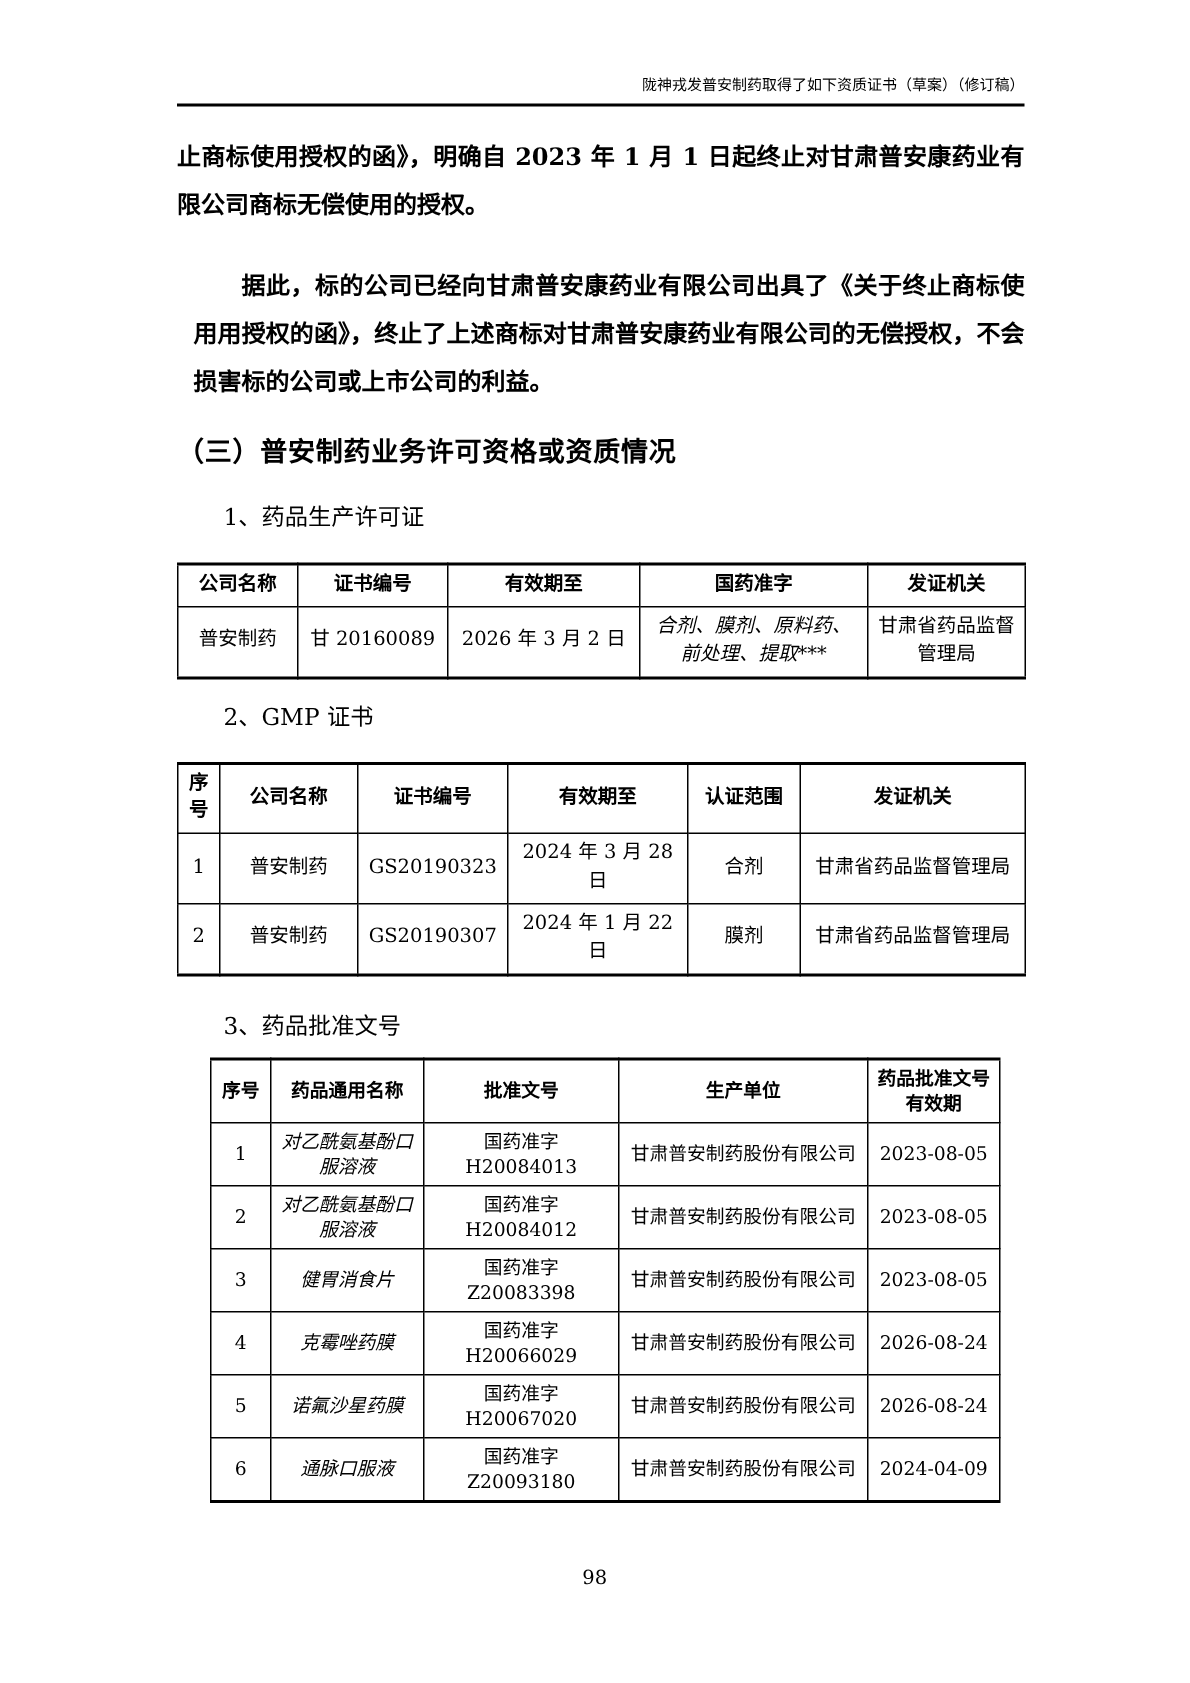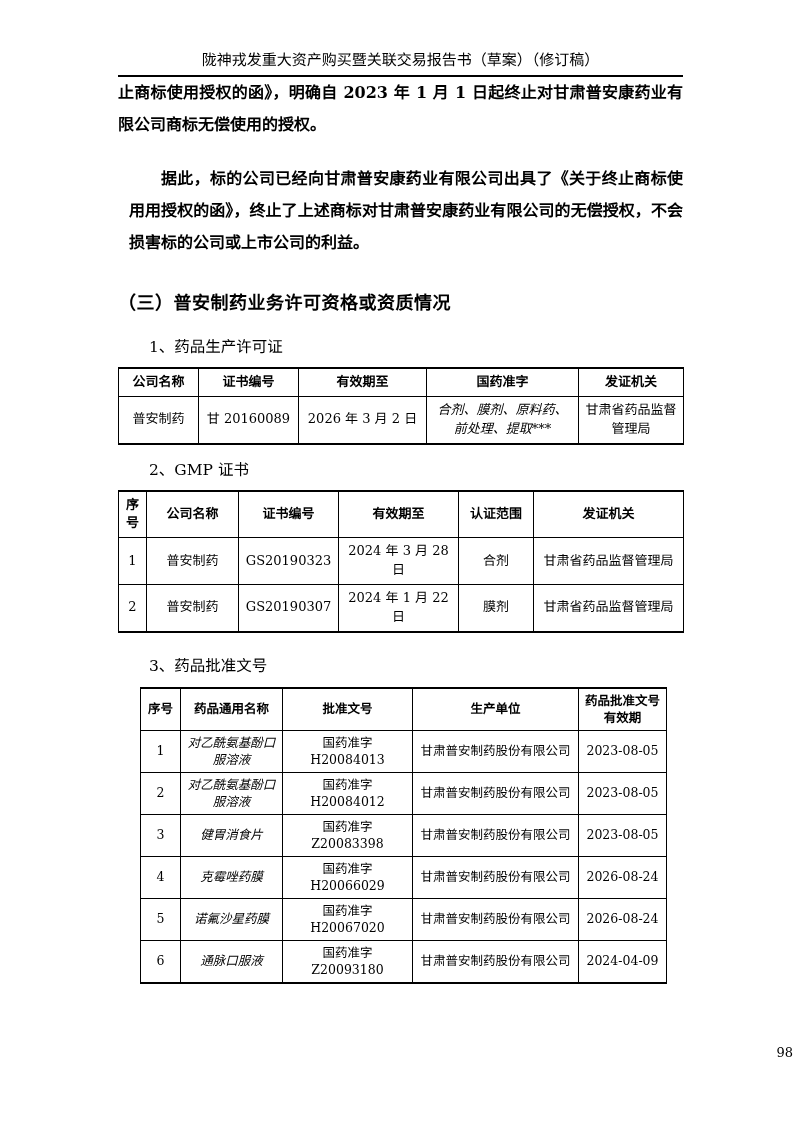--- a/index.html
+++ b/index.html
@@ -5,69 +5,69 @@
   * { margin:0; padding:0; box-sizing:border-box; }
   html,body { background:#fff; }
   body { font-family:"DejaVu Serif","Liberation Serif",serif; color:#000; }
   .page {
     position:relative; width:793px; height:1122px; margin:0 auto;
     background:#fff; overflow:hidden;
     padding:48px 110px 0 118px;
   }
   
   .doc-header {
-    display:flex; justify-content:center; align-items:flex-end;
-    font-size:15px; padding-bottom:6px; border-bottom:2px solid #000;
+    display:flex; justify-content:flex-end; align-items:flex-end;
+    font-size:10px; padding-bottom:6px; border-bottom:2px solid #000;
   }
   
   .para-bold {
     font-size:16px; font-weight:700; line-height:32px;
-    text-align:justify;
+    margin-top:18px; text-align:justify;
   }
   .para-bold.indent, .para.indent { text-indent:2em; }
   .para {
     font-size:15.5px; line-height:32px; text-align:justify;
   }
   .section-heading {
     font-family:"DejaVu Sans","Liberation Sans",sans-serif;
-    font-size:18px; font-weight:700; margin-top:29px; letter-spacing:.5px;
+    font-size:18px; font-weight:700; margin-top:15px; letter-spacing:.5px;
   }
   .intro { margin-top:22px; }
   .item-title { font-size:15.5px; margin-top:20px; text-indent:2em; }
   .gmp-para { margin-top:8px; }
   
   table {
     border-collapse:collapse; table-layout:fixed;
     border-top:2.5px solid #000; border-bottom:2.5px solid #000;
     font-size:13px; line-height:1.45;
   }
-  .tbl-1, .tbl-2 { width:565px; margin-top:11px; }
+  .tbl-1, .tbl-2 { width:565px; margin-top:21px; }
   .tbl-3 { width:526px; margin-top:12px; margin-left:22px; font-size:12.5px; line-height:1.4; }
   th, td {
     border:1px solid #000; text-align:center; vertical-align:middle;
     padding:4px 6px; font-weight:400;
   }
   .tbl-3 th, .tbl-3 td { padding:3px 5px; }
   th { font-weight:700; }
   td.cell-left { text-align:center;font-style:italic; }
   td.preline { white-space:pre-line;margin-top:16px; }
   
   .page-footer {
     position:absolute; left:0; right:0; bottom:62px;
-    text-align:right; font-size:13px;
+    text-align:center; font-size:13px;
   }
 </style>
 </head>
 <body>
 
 <div class="page">
 
   <div class="doc-header">
     <span>陇神戎发</span>
-    <span>重大资产购买暨关联交易报告书（草案）（修订稿）</span>
+    <span>普安制药取得了如下资质证书（草案）（修订稿）</span>
   </div>
 
   <p class="para-bold">止商标使用授权的函》，明确自 2023 年 1 月 1 日起终止对甘肃普安康药业有限公司商标无偿使用的授权。</p>
 
   <p class="para-bold indent" style="margin-top:22px;margin-left:11px;">据此，标的公司已经向甘肃普安康药业有限公司出具了《关于终止商标使用用授权的函》，终止了上述商标对甘肃普安康药业有限公司的无偿授权，不会损害标的公司或上市公司的利益。</p>
 
   <h2 class="section-heading">（三）普安制药业务许可资格或资质情况</h2>
 
 
   <p class="item-title">1、药品生产许可证</p>

